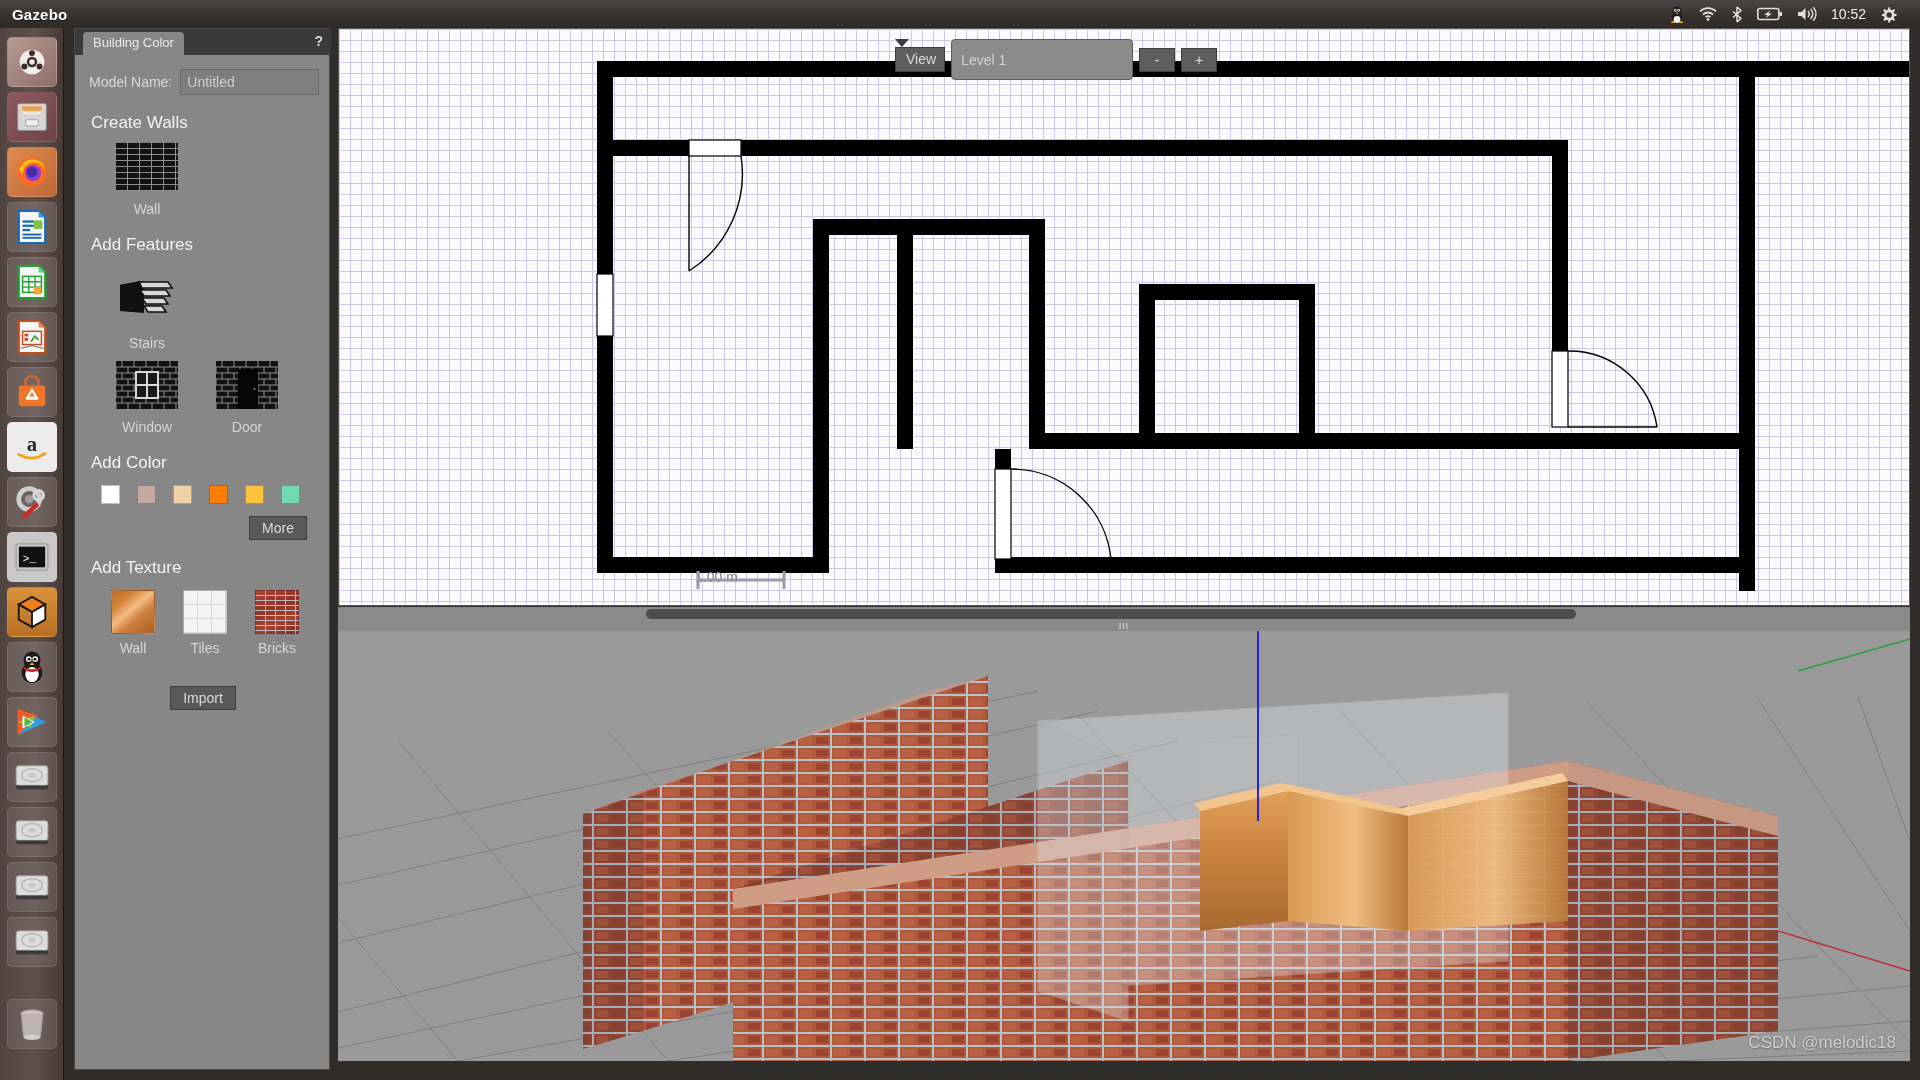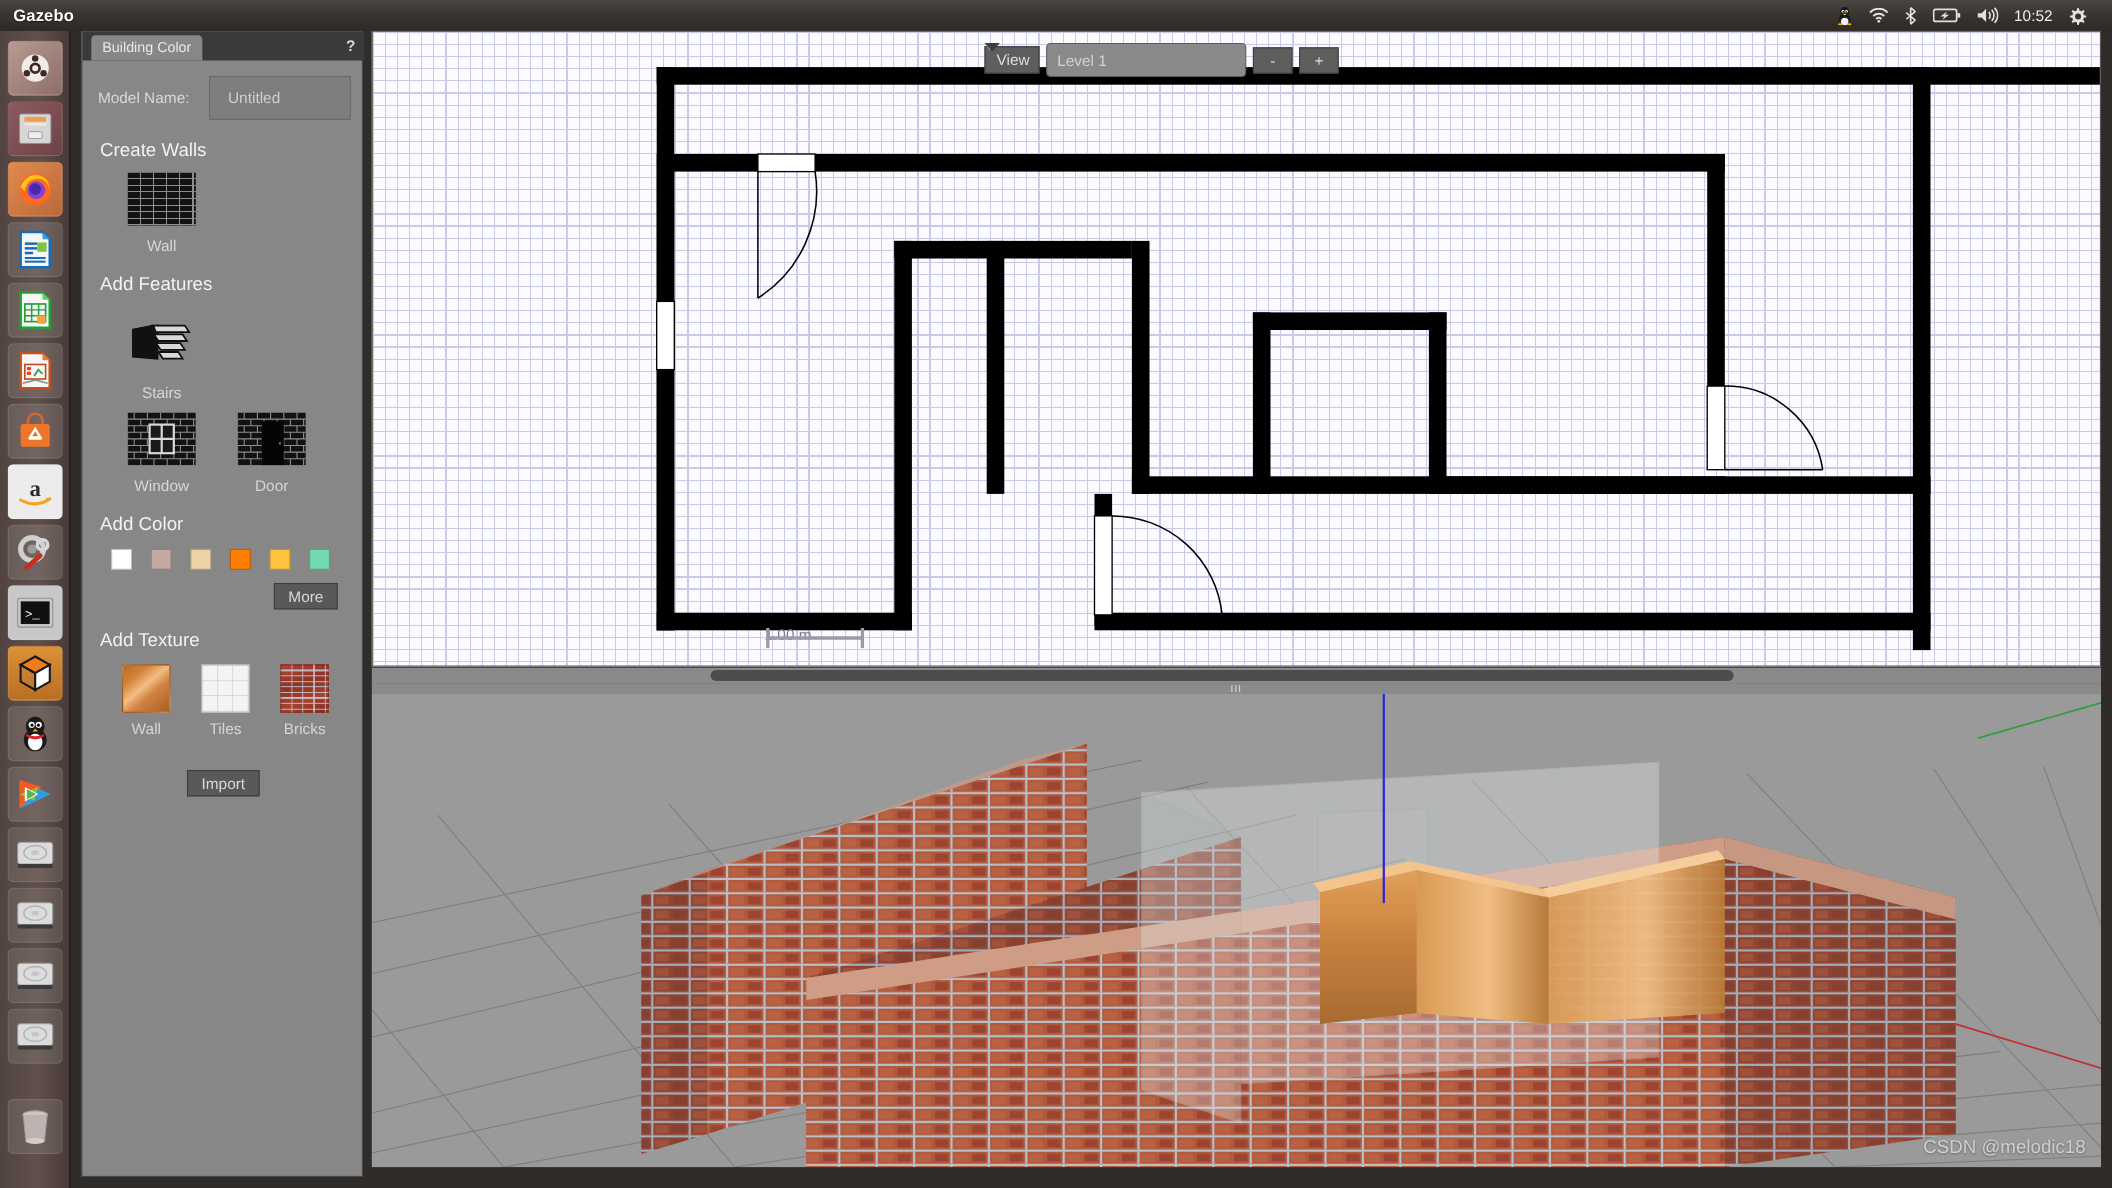--- a/index.html
+++ b/index.html
@@ -83,29 +83,29 @@
     border-top-left-radius: 4px; border-top-right-radius: 4px;
     color: #e8e8e8; font-size: 13px;
   }
   #help-q {
     position: absolute; right: 8px; top: 4px;
     color: #d8d8d8; font-size: 14px; font-weight: bold;
   }
   #panel-body { position: absolute; left: 0; top: 26px; width: 256px; bottom: 0; }
 
   .row-modelname {
-    display: flex; align-items: center; gap: 18px;
+    display: flex; align-items: center; gap: 8px;
     padding: 14px 12px 0 14px;
   }
   .row-modelname .lbl { color: #d8d8d8; font-size: 14px; }
   .row-modelname .fld {
-    flex: 1; height: 40px; background: #7e7e7e;
+    flex: 1; height: 26px; background: #7e7e7e;
     border: 1px solid #6a6a6a;
     color: #cfcfcf; font-size: 14px;
-    display: flex; align-items: center; padding-left: 16px;
+    display: flex; align-items: center; padding-left: 6px;
   }
 
   .sect-title {
     color: #f2f2f2; font-size: 17px;
     padding: 18px 0 0 16px;
   }
   .tilerow { display: flex; padding-left: 22px; margin-top: 10px; }
   .tile { width: 100px; text-align: center; }
   .tile .thumb {
     width: 62px; height: 48px; margin: 0 auto;
@@ -176,21 +176,21 @@
     position: absolute; left: 556px; top: 10px;
     display: flex; align-items: center; gap: 6px;
     z-index: 5;
   }
   #btn-view {
     background: #5e5e5e; border: 1px solid #3c3c3c;
     color: #dcdcdc; font-size: 14px; padding: 3px 8px 4px 10px;
     display: flex; align-items: center; gap: 9px;
   }
   #combo-level {
-    width: 182px; height: 31px;
+    width: 182px; height: 41px;
     background: #8a8a8a; border: 1px solid #5c5c5c; border-radius: 4px;
     color: #d2d2d2; font-size: 14px;
     display: flex; align-items: center; padding: 0 6px 0 9px;
   }
   #combo-level .lvl { flex: 1; }
   .zbtn {
     width: 36px; height: 24px; background: #5e5e5e; border: 1px solid #3c3c3c;
     color: #dcdcdc; font-size: 14px;
     display: flex; align-items: center; justify-content: center;
   }

